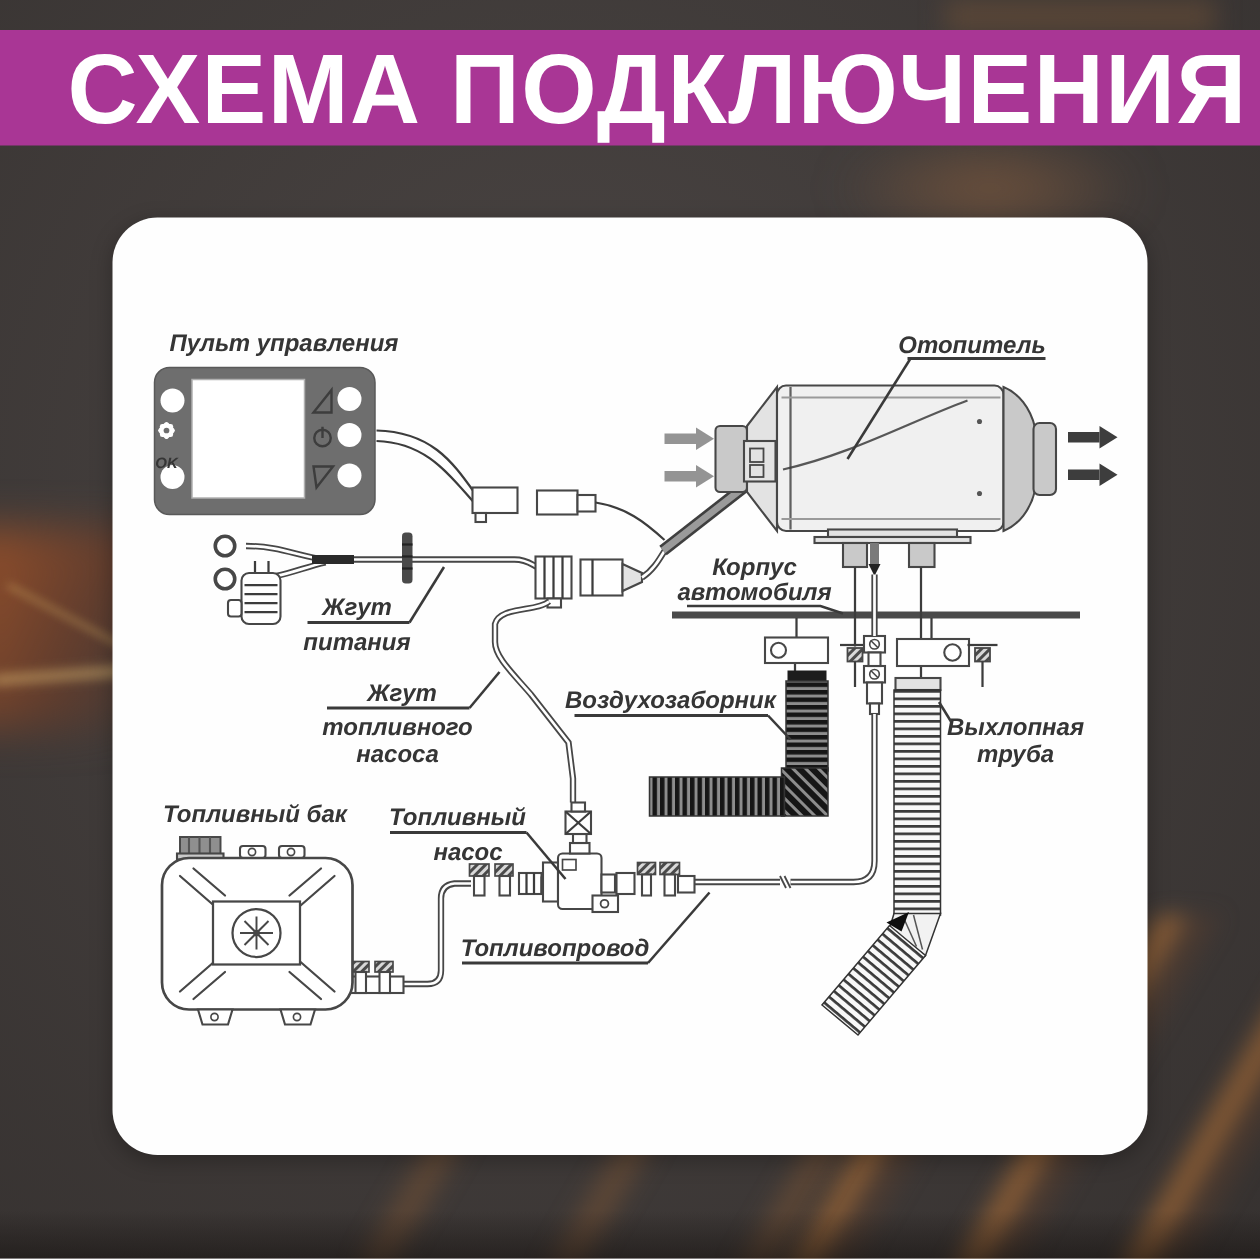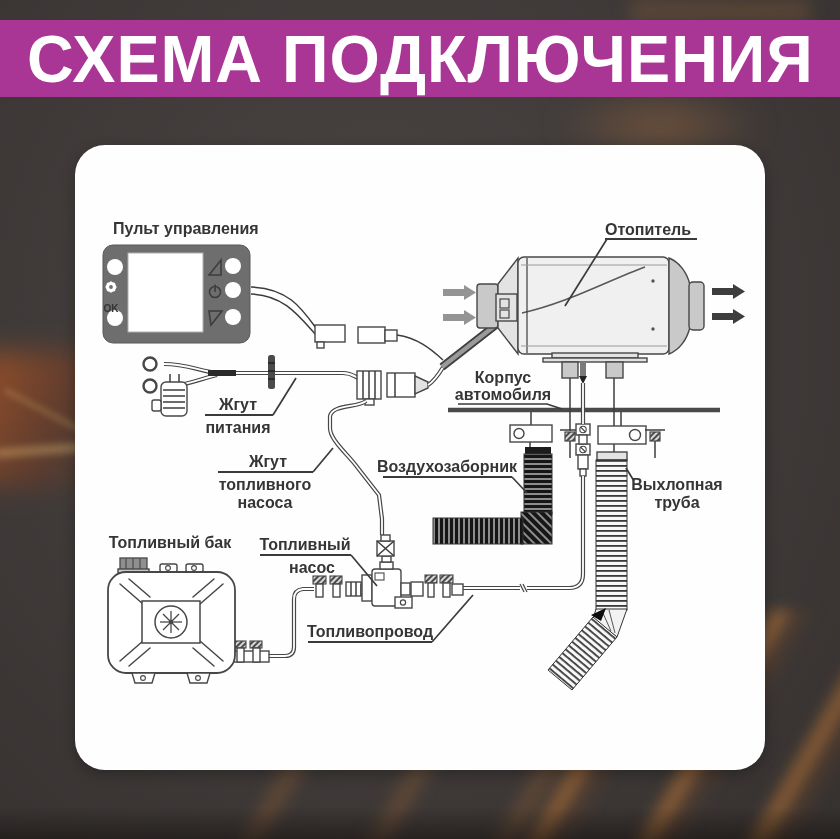--- a/index.html
+++ b/index.html
@@ -21,25 +21,25 @@
   .streaks-br{left:515px;top:610px;width:345px;height:240px;
        background:repeating-linear-gradient(120deg, rgba(0,0,0,0) 0 26px, rgba(188,117,54,.55) 34px 46px,
                   rgba(104,66,42,.3) 50px 64px, rgba(0,0,0,0) 70px 96px);
        filter:blur(7px);}
   .streaks-bc{left:240px;top:755px;width:350px;height:95px;
        background:repeating-linear-gradient(120deg, rgba(0,0,0,0) 0 40px, rgba(152,97,52,.38) 48px 58px, rgba(0,0,0,0) 66px 110px);
        filter:blur(8px);}
   .bottom-shade{position:absolute;left:0;bottom:0;width:100%;height:32px;
        background:linear-gradient(rgba(0,0,0,0), rgba(18,14,12,.5));}
   .banner{position:absolute;left:0;top:20px;width:840px;height:77px;background:#a93695;
-       display:flex;align-items:center;justify-content:center;z-index:3;}
+       display:flex;align-items:center;justify-content:flex-end;z-index:3;}
   .banner-title{color:#ffffff;font-weight:bold;font-size:66px;letter-spacing:1px;
        white-space:nowrap;transform:scaleX(.98);line-height:1;}
   .card{position:absolute;left:75px;top:145px;width:690px;height:625px;background:#fefefe;
-       border-radius:30px;z-index:2;box-shadow:0 4px 14px rgba(0,0,0,.28);}
+       border-radius:30px;z-index:2;box-shadow:0 4px 14px rgba(0,0,0,.28);font-style:italic;}
   svg text{font-family:"Liberation Sans",sans-serif;font-weight:bold;fill:#353535;}
   .lbl{font-size:16px;}
   .ln{stroke:#3c3c3c;stroke-width:1.5;fill:none;}
   .ptr{stroke:#3a3a3a;stroke-width:1.7;fill:none;}
   .ul{stroke:#3a3a3a;stroke-width:2;fill:none;}
   .tube-o{stroke:#474747;stroke-width:4.2;fill:none;}
   .tube-i{stroke:#ffffff;stroke-width:1.8;fill:none;}
   .part{fill:#ffffff;stroke:#474747;stroke-width:1.4;}
   .part-g{fill:#e3e3e3;stroke:#474747;stroke-width:1.4;}
   .part-d{fill:#c9c9c9;stroke:#474747;stroke-width:1.4;}

